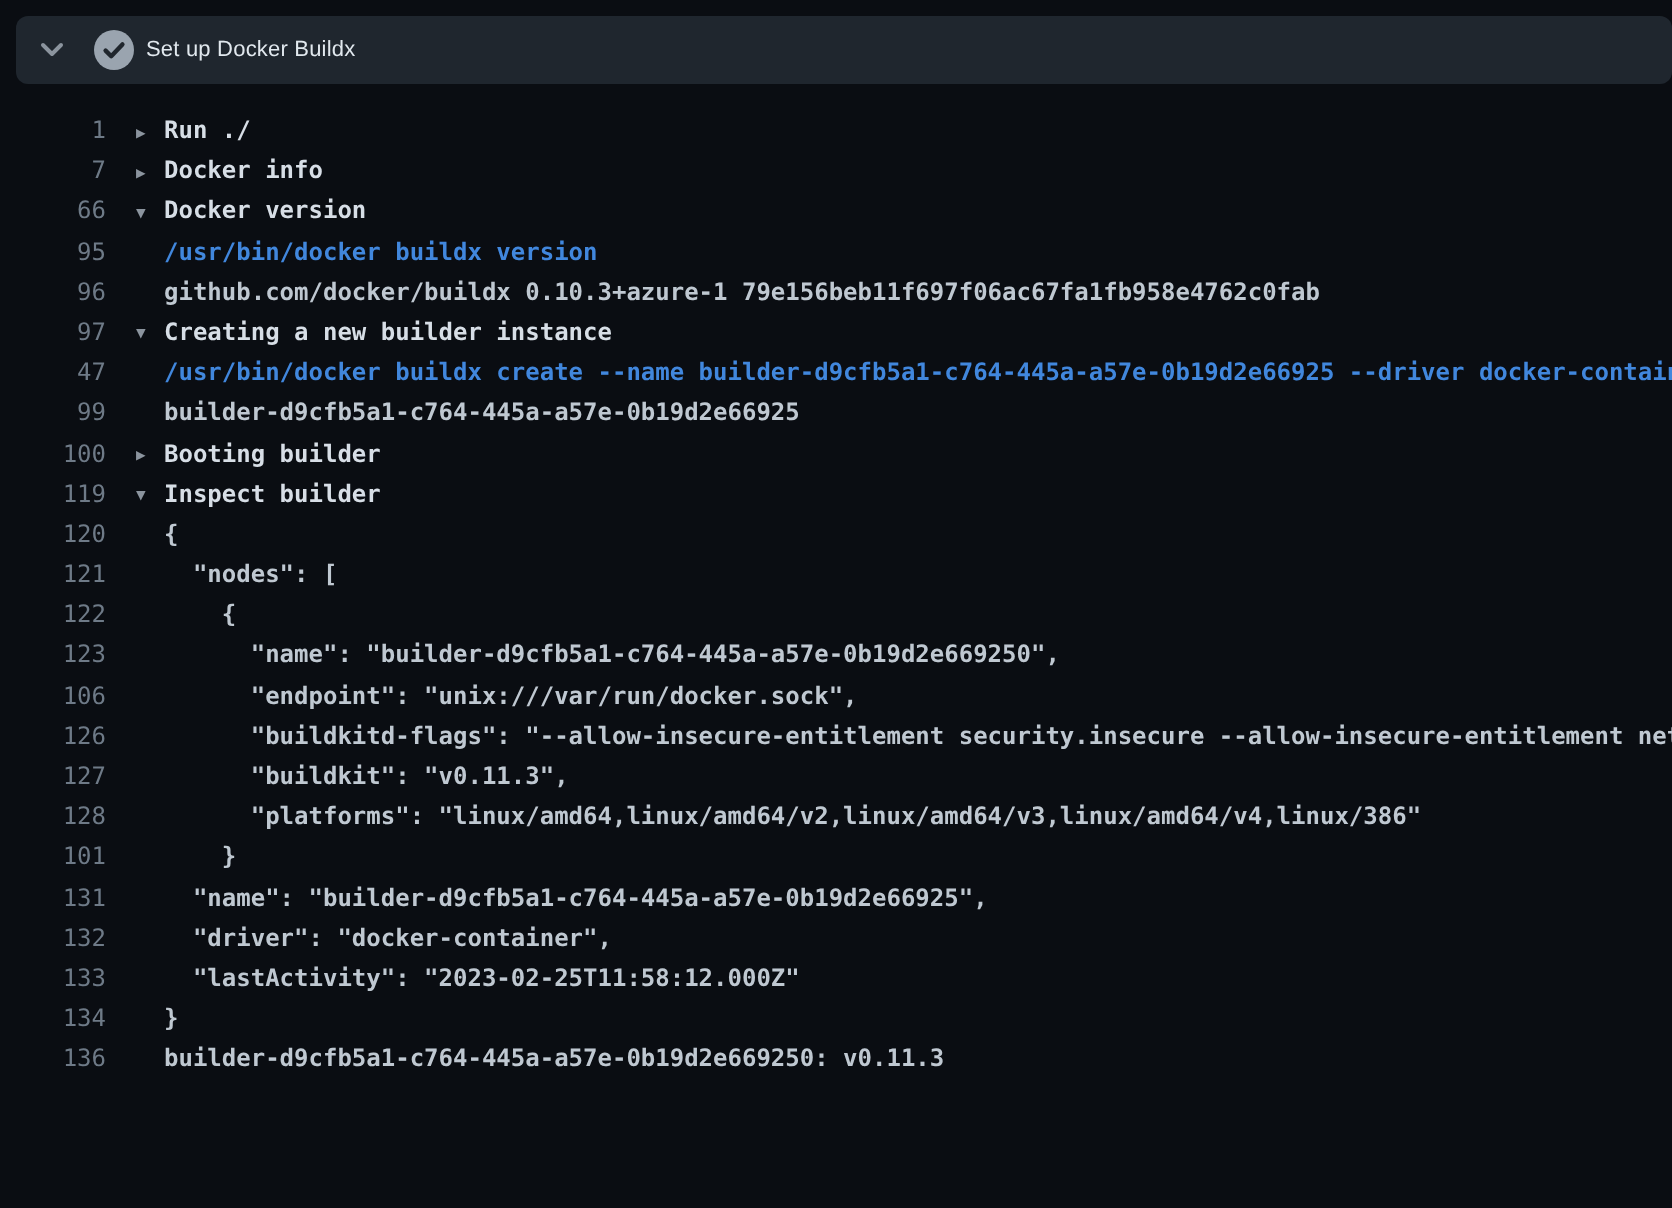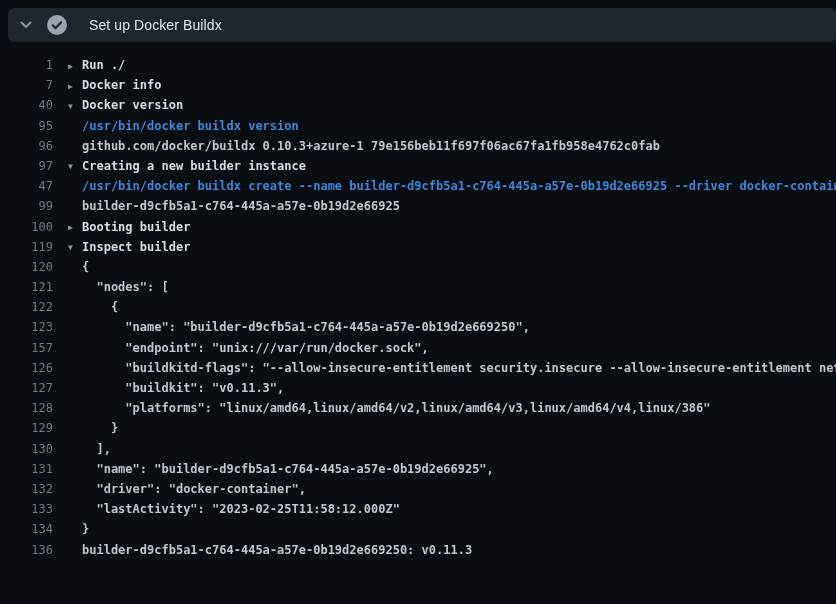--- a/index.html
+++ b/index.html
@@ -29,23 +29,23 @@
     cursor:pointer;
   }
   .chev{
     width:16px;height:16px;margin-left:10px;flex:0 0 auto;
     display:flex;align-items:center;justify-content:center;
   }
   .check{
     width:20px;height:20px;margin-left:13px;flex:0 0 auto;
   }
   .step-title{
-    margin-left:22px;
+    margin-left:6px;
     font-family:"Liberation Sans","DejaVu Sans",sans-serif;
-    font-size:14px;font-weight:400;color:var(--title-fg);
+    font-size:11px;font-weight:400;color:var(--title-fg);
     letter-spacing:.1px;
   }
 
   
   .log{
     position:absolute;left:0;top:42px;right:0;bottom:0;
     padding-top:13px;
     overflow:hidden;
   }
   .row{
@@ -102,21 +102,21 @@
       <a class="num">1</a>
       <div class="content"><span class="marker">▶</span><span class="text">Run ./</span></div>
     </div>
 
     <div class="row group">
       <a class="num">7</a>
       <div class="content"><span class="marker">▶</span><span class="text">Docker info</span></div>
     </div>
 
     <div class="row group">
-      <a class="num">40</a>
+      <a class="num">66</a>
       <div class="content"><span class="marker">▼</span><span class="text">Docker version</span></div>
     </div>
 
     <div class="row cmd">
       <a class="num">95</a>
       <div class="content"><span class="marker"></span><span class="text">/usr/bin/docker buildx version</span></div>
     </div>
 
     <div class="row out">
       <a class="num">96</a>
@@ -162,49 +162,45 @@
       <a class="num">122</a>
       <div class="content"><span class="marker"></span><span class="text">    {</span></div>
     </div>
 
     <div class="row out">
       <a class="num">123</a>
       <div class="content"><span class="marker"></span><span class="text">      "name": "builder-d9cfb5a1-c764-445a-a57e-0b19d2e669250",</span></div>
     </div>
 
     <div class="row out">
-      <a class="num">157</a>
+      <a class="num">106</a>
       <div class="content"><span class="marker"></span><span class="text">      "endpoint": "unix:///var/run/docker.sock",</span></div>
     </div>
 
 
     <div class="row out">
       <a class="num">126</a>
       <div class="content"><span class="marker"></span><span class="text">      "buildkitd-flags": "--allow-insecure-entitlement security.insecure --allow-insecure-entitlement network.host",</span></div>
     </div>
 
     <div class="row out">
       <a class="num">127</a>
       <div class="content"><span class="marker"></span><span class="text">      "buildkit": "v0.11.3",</span></div>
     </div>
 
     <div class="row out">
       <a class="num">128</a>
       <div class="content"><span class="marker"></span><span class="text">      "platforms": "linux/amd64,linux/amd64/v2,linux/amd64/v3,linux/amd64/v4,linux/386"</span></div>
     </div>
 
     <div class="row out">
-      <a class="num">129</a>
+      <a class="num">101</a>
       <div class="content"><span class="marker"></span><span class="text">    }</span></div>
     </div>
 
-    <div class="row out">
-      <a class="num">130</a>
-      <div class="content"><span class="marker"></span><span class="text">  ],</span></div>
-    </div>
 
     <div class="row out">
       <a class="num">131</a>
       <div class="content"><span class="marker"></span><span class="text">  "name": "builder-d9cfb5a1-c764-445a-a57e-0b19d2e66925",</span></div>
     </div>
 
     <div class="row out">
       <a class="num">132</a>
       <div class="content"><span class="marker"></span><span class="text">  "driver": "docker-container",</span></div>
     </div>

